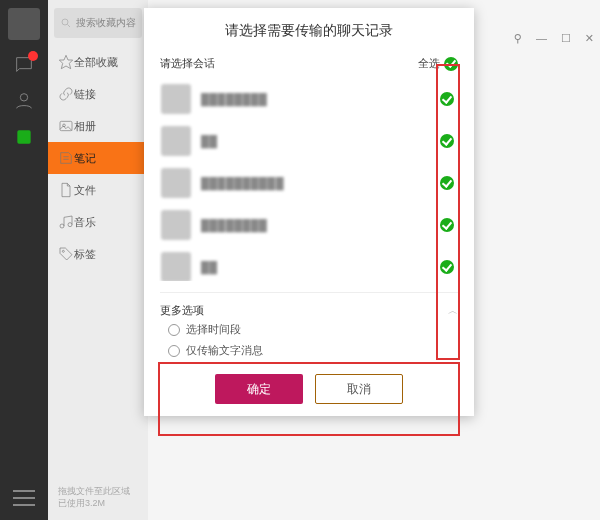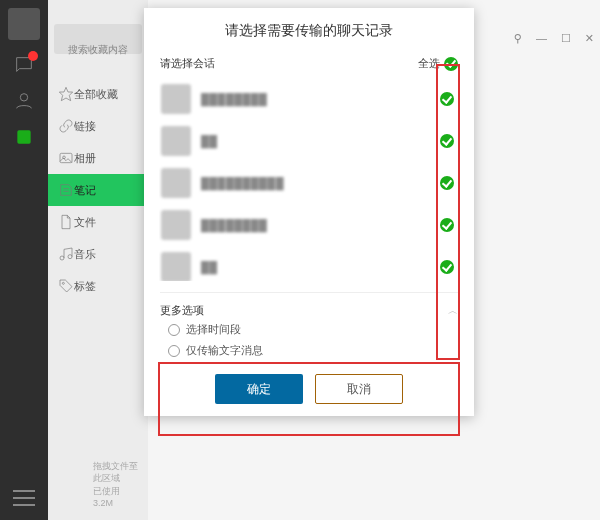--- a/index.html
+++ b/index.html
@@ -18,29 +18,29 @@
   .rail .spacer { flex:1; }
   .rail .menu { width:22px; height:16px; margin-bottom:14px; display:flex; flex-direction:column; justify-content:space-between;}
   .rail .menu div { height:2px; background:#888; }
 
   
   .side {
     position:absolute; left:48px; top:0; width:100px; height:100%;
     background:#ececec; display:flex; flex-direction:column;
   }
   .side .search {
-    height:30px; margin:24px 6px; background:#dcdcdc; border-radius:3px;
-    display:flex; align-items:center; padding:15px 6px; font-size:10px; color:#888; gap:4px;flex-direction:column;
+    height:30px; margin:8px 6px; background:#dcdcdc; border-radius:3px;
+    display:flex; align-items:center; padding:15px 6px; font-size:10px; color:#888; gap:4px;
   }
   .side .item {
     display:flex; align-items:center; padding:8px 10px; font-size:11px; color:#555;
   }
-  .side .item.sel { background:#22c55e; color:#222; }
+  .side .item.sel { background:#f97316; color:#222; }
   .side .item svg { stroke:#777; fill:none; width:16px; height:16px; flex:0 0 16px; }
-  .side .footer { margin-top:auto; font-size:9px; color:#aaa; padding:6px 10px 10px; line-height:1.4;margin-left:35px; }
+  .side .footer { margin-top:auto; font-size:9px; color:#aaa; padding:6px 10px 10px; line-height:1.4; }
 
   
   .bgwin {
     position:absolute; right:6px; top:28px; width:120px; height:20px;
     display:flex; gap:14px; justify-content:flex-end; align-items:center; color:#888; font-size:11px;
   }
   .bgwin span { cursor:default; }
 
   
   .modal {
@@ -74,21 +74,21 @@
   .conv .name { font-size:11px; color:#888; letter-spacing:.5px; filter: blur(1.5px); }
   .conv .tick { margin-left:auto; }
   .divider { height:1px; background:#eee; margin:4px 16px; }
   .more-head { font-size:11px; color:#333; padding:6px 16px 2px; display:flex; justify-content:space-between; align-items:center; }
   .more-head .chev { color:#aaa; font-size:10px; }
   .opts { padding:2px 24px 8px; font-size:11px; color:#555; display:flex; flex-direction:column; gap:6px; }
   .opts label { display:flex; align-items:center; gap:6px; }
   .radio { width:12px; height:12px; border:1px solid #999; border-radius:50%; display:inline-block; }
   .btns { display:flex; gap:12px; justify-content:center; padding-top:8px; }
   .btn { width:88px; height:30px; font-size:12px; border:none; display:flex; align-items:center; justify-content:center; cursor:pointer; border-radius:2px; }
-  .btn.ok { background:#0369a1; color:#fff; }
+  .btn.ok { background:#be185d; color:#fff; }
   .btn.cancel { background:#fff; border:1px solid #a16207; color:#555; }
 </style>
 </head>
 <body>
 
 <div class="rail">
   <div class="avatar"></div>
   <div class="ico">
     <svg viewBox="0 0 24 24" width="22" height="22">
         <path d="M4 4h16v12H7l-3 3z"></path>

